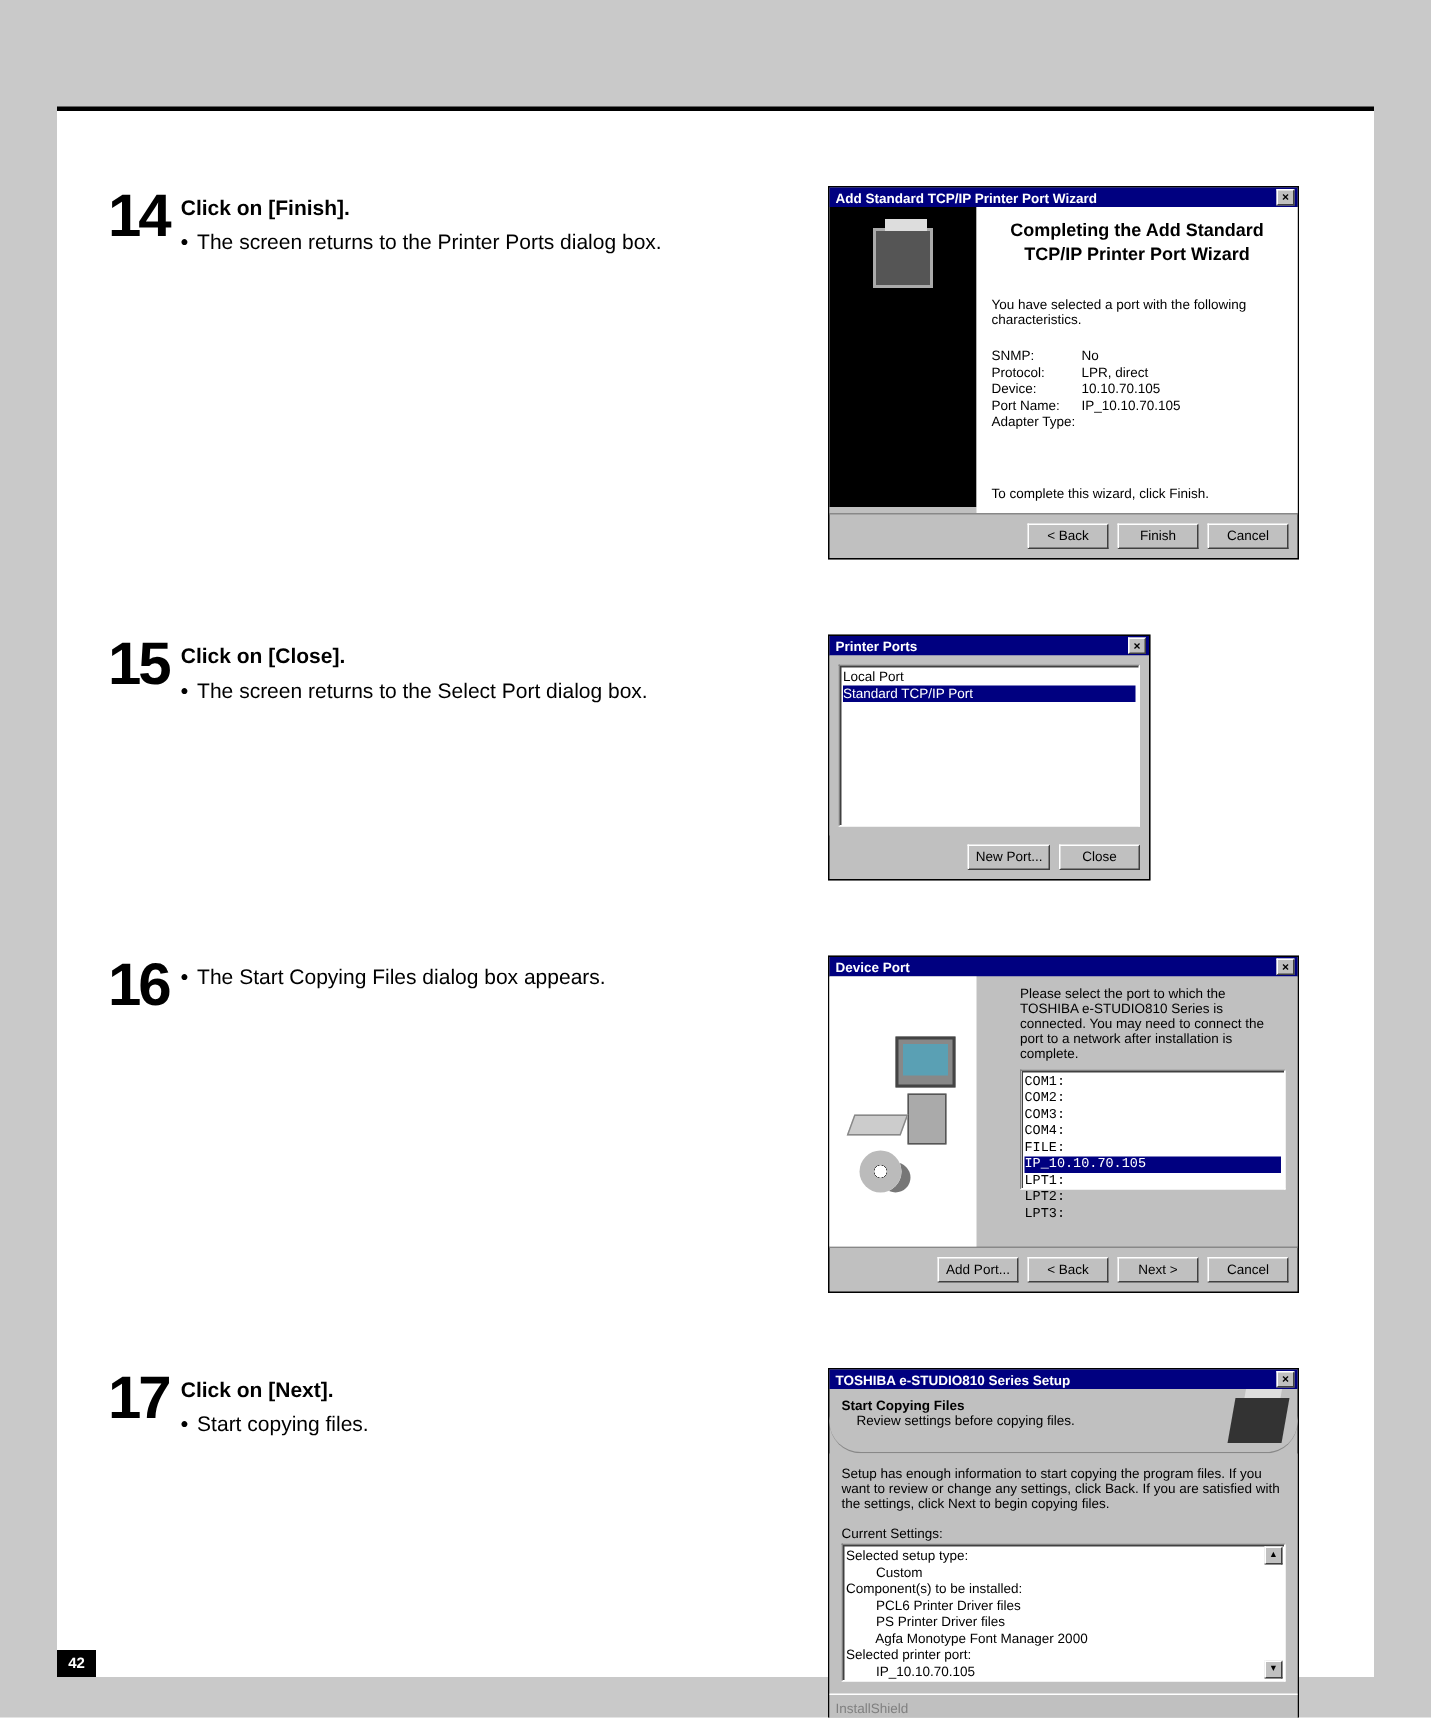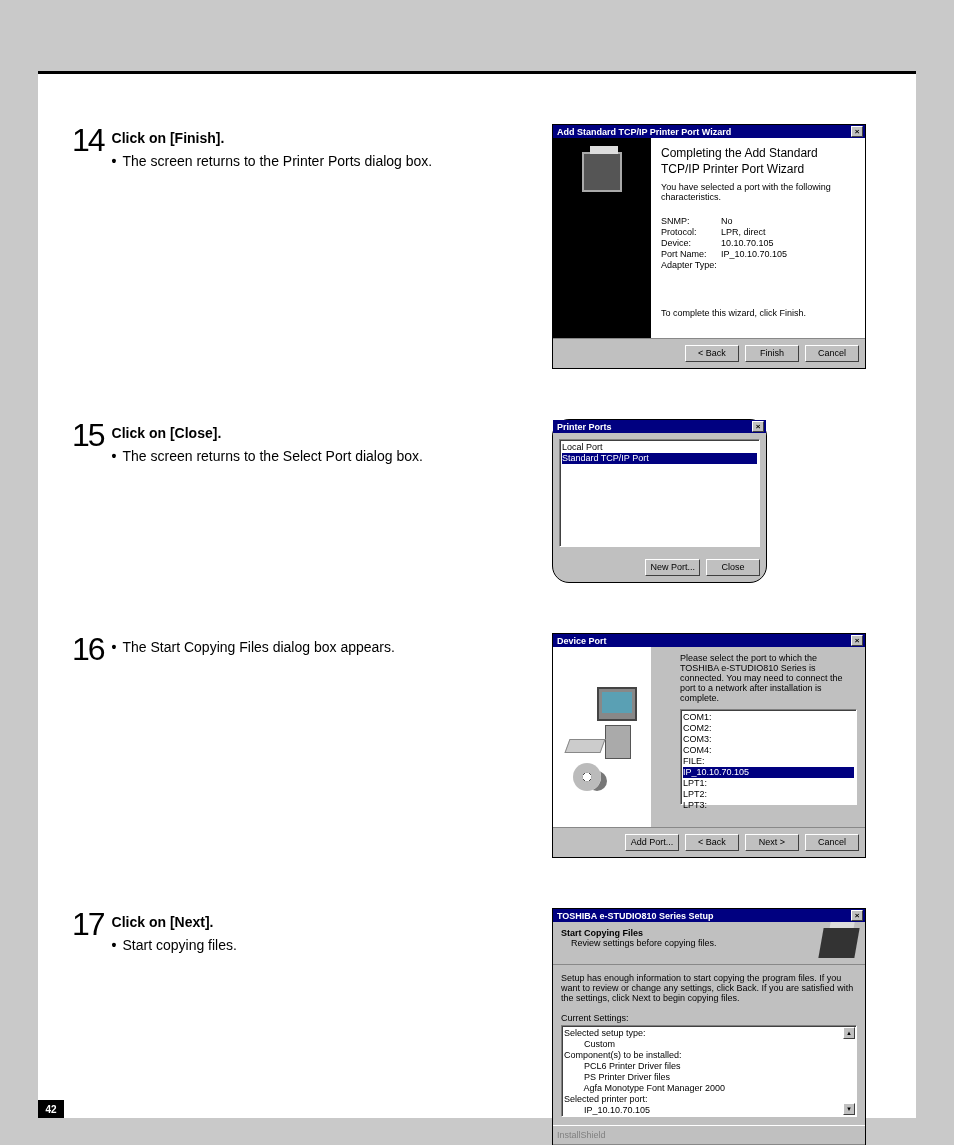--- a/index.html
+++ b/index.html
@@ -30,22 +30,22 @@
   .step {
     display: flex;
     margin-bottom: 50px;
   }
   .left {
     width: 480px;
     display: flex;
     align-items: flex-start;
   }
   .num {
-    font-size: 32px;
-    font-weight: 400;
+    font-size: 40px;
+    font-weight: 700;
     line-height: 1;
     margin-right: 8px;
     letter-spacing: -2px;
   }
   .text {
     padding-top: 4px;
     font-size: 14px;
     line-height: 1.5;
   }
   .heading {
@@ -148,28 +148,28 @@
     left: 6px; top: -8px;
     width: 28px; height: 8px;
     background: #ddd;
   }
   .wiz14 .main14 {
     flex: 1;
     background: #fff;
     padding: 8px 10px;
     font-size: 9px;
   }
-  .wiz14 .h14 { font-weight: normal; font-size: 12px; margin-bottom: 2px; }
+  .wiz14 .h14 { font-weight: bold; font-size: 12px; margin-bottom: 2px; text-align: center; }
   .wiz14 .pairs { margin-top: 14px; }
   .wiz14 .pair { display: flex; margin-bottom: 1px; }
   .wiz14 .pk { width: 60px; }
   .wiz14 .complete { margin-top: 38px; }
 
   
-  .shot.s15 { width: 215px; border-radius: 17px; }
+  .shot.s15 { width: 215px; }
   .s15 .listbox { height: 108px; }
 
   
   .wiz16 .body16 { display: flex; padding: 0; gap: 21px; }
   .wiz16 .graphic {
     width: 98px; height: 180px;
     background: #fff;
     display: flex;
     align-items: center;
     justify-content: center;
@@ -199,30 +199,31 @@
   .wiz16 .cd{
     position:absolute; left:6px; top:76px;
     width:28px; height:28px; border-radius:50%;
     background: radial-gradient(circle, #fff 0 20%, #444 21% 22%, #bbb 23% 100%);
     box-shadow: 10px 4px 0 -4px #777;
   }
   .wiz16 .right16 {
     flex: 1;
     padding: 6px 8px;
   }
-  .wiz16 .listbox { height: 96px; margin-top: 6px; }
+  .wiz16 .listbox { height: 80px; margin-top: 6px; font-family: Liberation Mono, monospace; }
 
   
   .wiz17 .head17 {
     background: #c0c0c0;
     padding: 6px 8px;
     display: flex;
     justify-content: space-between;
     align-items: flex-start;
     border-bottom: 1px solid #888;
+    border-radius: 21px;
   }
   .wiz17 .icon17 {
     width: 36px; height: 30px;
     background: #333;
     transform: skewX(-10deg);
     position: relative;
   }
   .wiz17 .icon17::before{
     content:""; position:absolute; left:6px; top:-6px;
     width:24px; height:6px; background:#ddd;
@@ -282,21 +283,21 @@
           <span>Add Standard TCP/IP Printer Port Wizard</span>
           <span class="xb">×</span>
         </div>
         <div class="dlg-body">
           <div class="sidebar">
             <div class="printer"></div>
           </div>
           <div class="main14">
             <div class="h14">Completing the Add Standard</div>
             <div class="h14">TCP/IP Printer Port Wizard</div>
-            <div style="margin-top:6px">You have selected a port with the following characteristics.</div>
+            <div style="margin-top:22px">You have selected a port with the following characteristics.</div>
             <div class="pairs">
               <div class="pair">
                   <span class="pk">SNMP:</span>
                   <span>No</span>
                 </div>
               <div class="pair">
                   <span class="pk">Protocol:</span>
                   <span>LPR, direct</span>
                 </div>
               <div class="pair">

